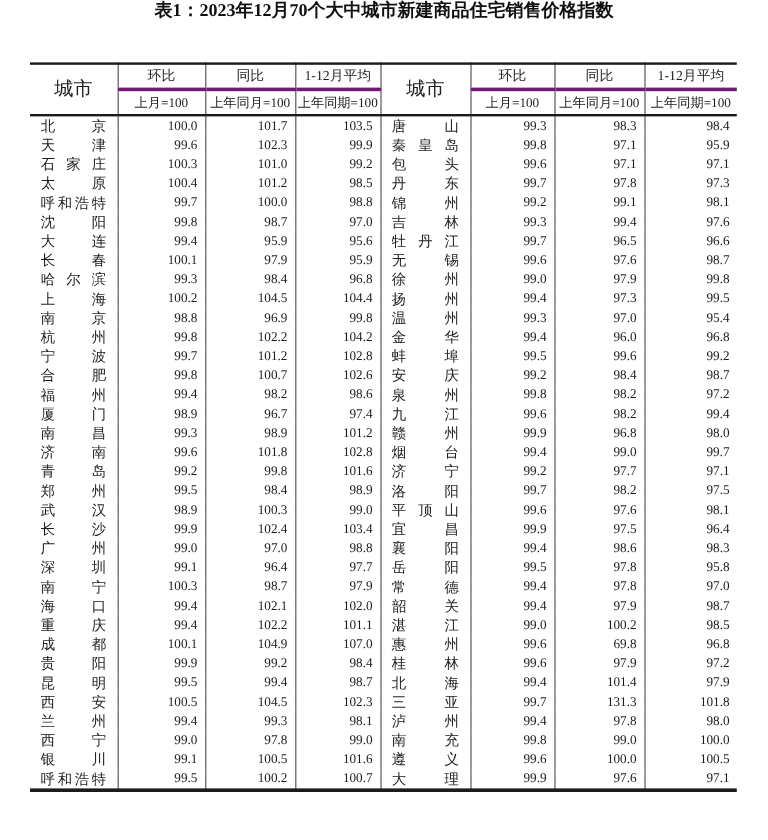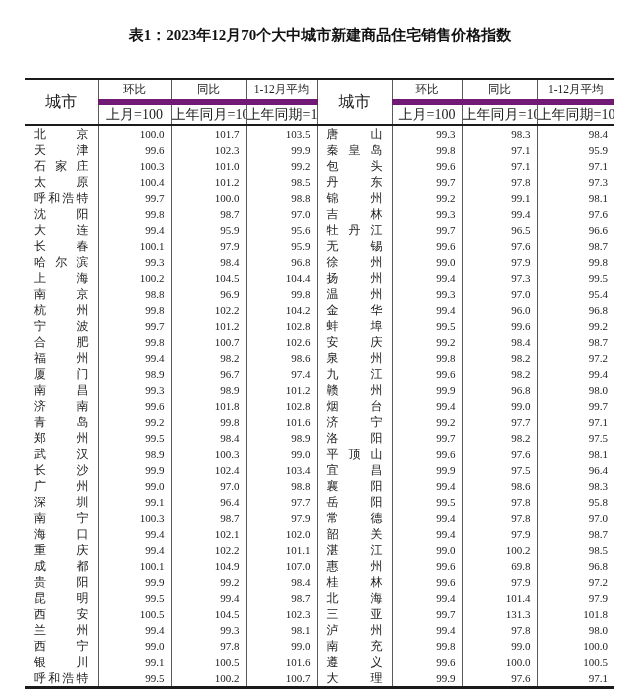--- a/index.html
+++ b/index.html
@@ -9,21 +9,20 @@
     height: 700px;
     background: #ffffff;
     overflow: hidden;
     font-family: "Liberation Serif", "DejaVu Serif", serif;
     color: #1c1c1c;
   }
   .page {
     width: 640px;
     height: 700px;
     box-sizing: border-box;
-    padding-top: 26px;
   }
   .title {
     text-align: center;
     font-weight: bold;
     font-size: 15px;
     line-height: 18px;
     color: #111;
   }
   table.pit {
     border-collapse: collapse;
@@ -41,25 +40,25 @@
     padding: 0;
     font-weight: normal;
     overflow: hidden;
     white-space: nowrap;
   }
   tr > *:last-child { border-right: none; }
   th.grp {
     height: 19px;
     font-size: 11.5px;
     text-align: center;
-    border-bottom: 6px solid #701a75;
+    border-bottom: 3px solid #701a75;
   }
   th.sub {
     height: 19px;
-    font-size: 14px;
+    font-size: 11px;
     text-align: center;
   }
   th.city-h {
     font-size: 16px;
     text-align: center;
   }
   tbody td {
     height: 16px;
     line-height: 16px;
     font-size: 11.5px;

